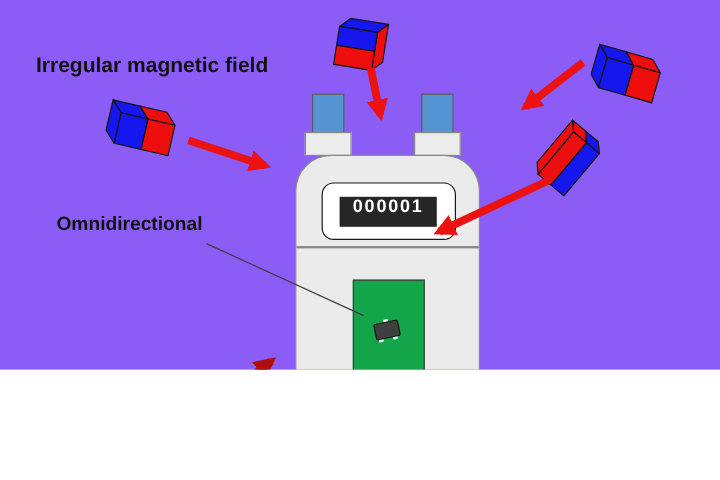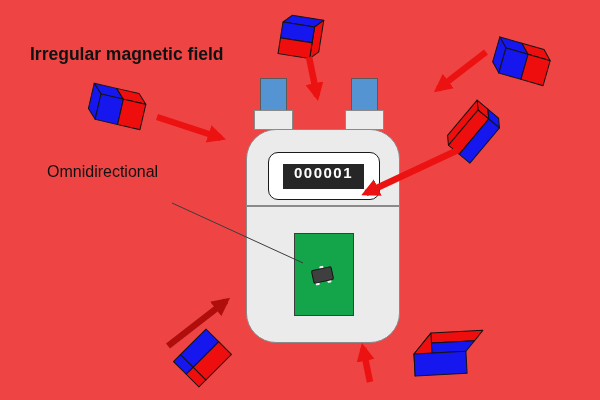--- a/index.html
+++ b/index.html
@@ -1,20 +1,20 @@
 <!DOCTYPE html>
 <html><head>
 <meta charset="utf-8">
 <style>
   html,body{margin:0;padding:0;}
   body{font-family:"Liberation Sans",sans-serif;background:#fff;}
-  .canvas{position:relative;width:600px;height:400px;background:#ef4444;overflow:hidden;}
+  .canvas{position:relative;width:600px;height:308px;background:#8b5cf6;overflow:hidden;}
 
   .title{position:absolute;left:30px;top:44px;font-size:17.5px;font-weight:700;color:#111;}
-  .sensor-label{position:absolute;left:47px;top:160px;font-size:16px;font-weight:400;color:#111;line-height:23px;}
+  .sensor-label{position:absolute;left:47px;top:176px;font-size:16px;font-weight:700;color:#111;line-height:23px;}
 
   
   .pipe{position:absolute;width:27px;height:34px;background:#5494d2;border:1px solid #5a5a5a;box-sizing:border-box;}
   .pipe.left{left:260px;top:78px;}
   .pipe.right{left:351px;top:78px;}
   .collar{position:absolute;width:39px;height:20px;background:#ececec;border:1px solid #8a8a8a;box-sizing:border-box;}
   .collar.left{left:254px;top:110px;}
   .collar.right{left:345px;top:110px;}
   .meter-body{position:absolute;left:246px;top:129px;width:154px;height:214px;background:#ebebeb;border:1.5px solid #8a8a8a;border-radius:30px;box-sizing:border-box;}
   .divider{position:absolute;left:247px;top:205px;width:152px;height:1.5px;background:#8a8a8a;}

